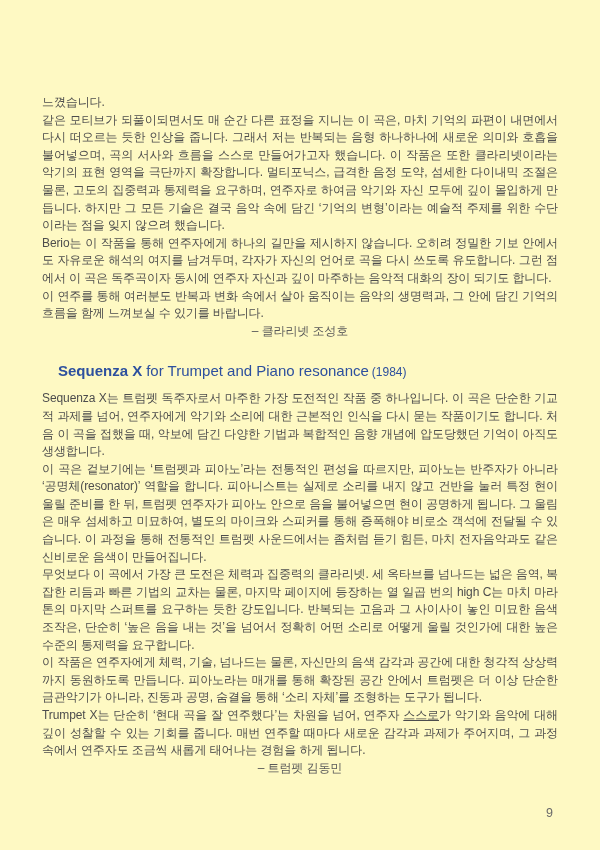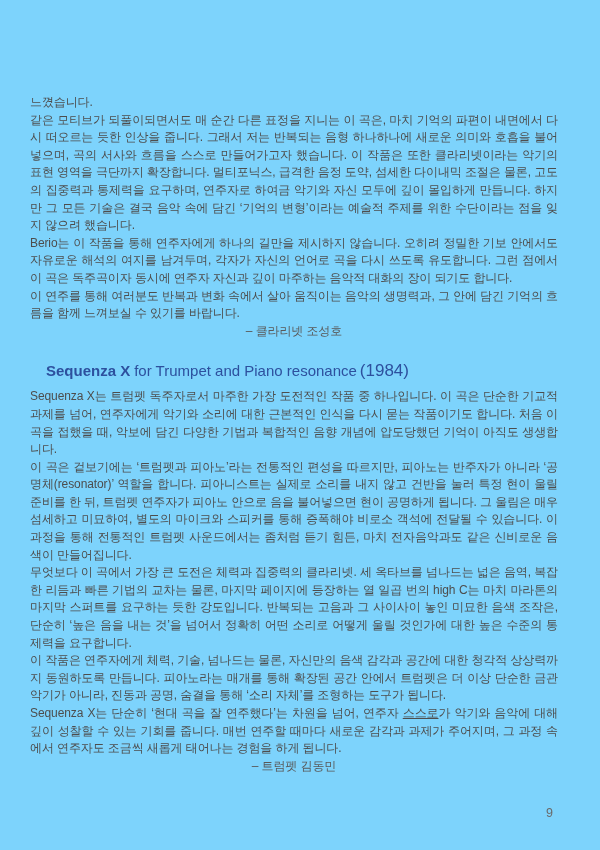--- a/index.html
+++ b/index.html
@@ -1,22 +1,22 @@
 <!DOCTYPE html>
 <html><head>
 <meta charset="utf-8">
 <style>
   html, body { margin: 0; padding: 0; background: #ffffff; }
   .page {
     position: relative;
     width: 600px;
     height: 850px;
     box-sizing: border-box;
-    padding: 94px 42px 0 30px;
-    background: #7dd3fc;
+    padding: 94px 42px 0 42px;
+    background: #fef9c3;
     font-family: "Liberation Sans", sans-serif;
     color: #4d4d4d;
     overflow: hidden;
   }
   .note p {
     margin: 0;
     font-size: 12px;
     line-height: 17.6px;
     text-align: justify;
     letter-spacing: -0.1px;
@@ -31,21 +31,21 @@
   }
   .heading {
     margin: 21px 0 8px 0;
     font-size: 15px;
     line-height: 19px;
     color: #2d509e;
     font-weight: normal;
   }
   .heading .title { font-weight: bold; margin-left: 16px; }
   .heading .subtitle { margin-left: 4px; }
-  .heading .year { font-size: 17px; margin-left: 3px; }
+  .heading .year { font-size: 12px; margin-left: 3px; }
   .underline { text-decoration: underline; }
   .page-number {
     position: absolute;
     right: 47px;
     bottom: 30px;
     font-size: 12.5px;
     color: #6a6a6a;
   }
 </style>
 </head>
@@ -63,19 +63,19 @@
 
   <h2 class="heading">
     <span class="title">Sequenza X</span><span class="subtitle">for Trumpet and Piano resonance</span><span class="year">(1984)</span>
   </h2>
 
   <section class="note">
     <p>Sequenza X는 트럼펫 독주자로서 마주한 가장 도전적인 작품 중 하나입니다. 이 곡은 단순한 기교적 과제를 넘어, 연주자에게 악기와 소리에 대한 근본적인 인식을 다시 묻는 작품이기도 합니다. 처음 이 곡을 접했을 때, 악보에 담긴 다양한 기법과 복합적인 음향 개념에 압도당했던 기억이 아직도 생생합니다.</p>
     <p>이 곡은 겉보기에는 ‘트럼펫과 피아노’라는 전통적인 편성을 따르지만, 피아노는 반주자가 아니라 ‘공명체(resonator)’ 역할을 합니다. 피아니스트는 실제로 소리를 내지 않고 건반을 눌러 특정 현이 울릴 준비를 한 뒤, 트럼펫 연주자가 피아노 안으로 음을 불어넣으면 현이 공명하게 됩니다. 그 울림은 매우 섬세하고 미묘하여, 별도의 마이크와 스피커를 통해 증폭해야 비로소 객석에 전달될 수 있습니다. 이 과정을 통해 전통적인 트럼펫 사운드에서는 좀처럼 듣기 힘든, 마치 전자음악과도 같은 신비로운 음색이 만들어집니다.</p>
     <p>무엇보다 이 곡에서 가장 큰 도전은 체력과 집중력의 클라리넷. 세 옥타브를 넘나드는 넓은 음역, 복잡한 리듬과 빠른 기법의 교차는 물론, 마지막 페이지에 등장하는 열 일곱 번의 high C는 마치 마라톤의 마지막 스퍼트를 요구하는 듯한 강도입니다. 반복되는 고음과 그 사이사이 놓인 미묘한 음색 조작은, 단순히 ‘높은 음을 내는 것’을 넘어서 정확히 어떤 소리로 어떻게 울릴 것인가에 대한 높은 수준의 통제력을 요구합니다.</p>
     <p>이 작품은 연주자에게 체력, 기술, 넘나드는 물론, 자신만의 음색 감각과 공간에 대한 청각적 상상력까지 동원하도록 만듭니다. 피아노라는 매개를 통해 확장된 공간 안에서 트럼펫은 더 이상 단순한 금관악기가 아니라, 진동과 공명, 숨결을 통해 ‘소리 자체’를 조형하는 도구가 됩니다.</p>
-    <p><span>Sequenza X는 단순히 ‘현대 곡을 잘 연주했다’는 차원을 넘어, 연주자 </span><span class="underline">스스로</span><span>가 악기와 음악에 대해 깊이 성찰할 수 있는 기회를 줍니다. 매번 연주할 때마다 새로운 감각과 과제가 주어지며, 그 과정 속에서 연주자도 조금씩 새롭게 태어나는 경험을 하게 됩니다.</span></p>
+    <p><span>Trumpet X는 단순히 ‘현대 곡을 잘 연주했다’는 차원을 넘어, 연주자 </span><span class="underline">스스로</span><span>가 악기와 음악에 대해 깊이 성찰할 수 있는 기회를 줍니다. 매번 연주할 때마다 새로운 감각과 과제가 주어지며, 그 과정 속에서 연주자도 조금씩 새롭게 태어나는 경험을 하게 됩니다.</span></p>
     <p class="signature">– 트럼펫 김동민</p>
   </section>
 
   <div class="page-number">9</div>
 
 </div>
 
 </body></html>

